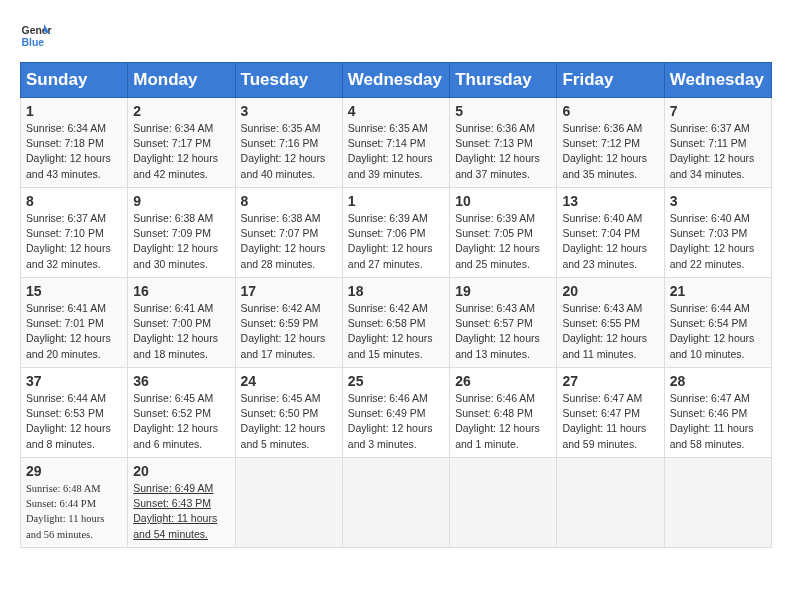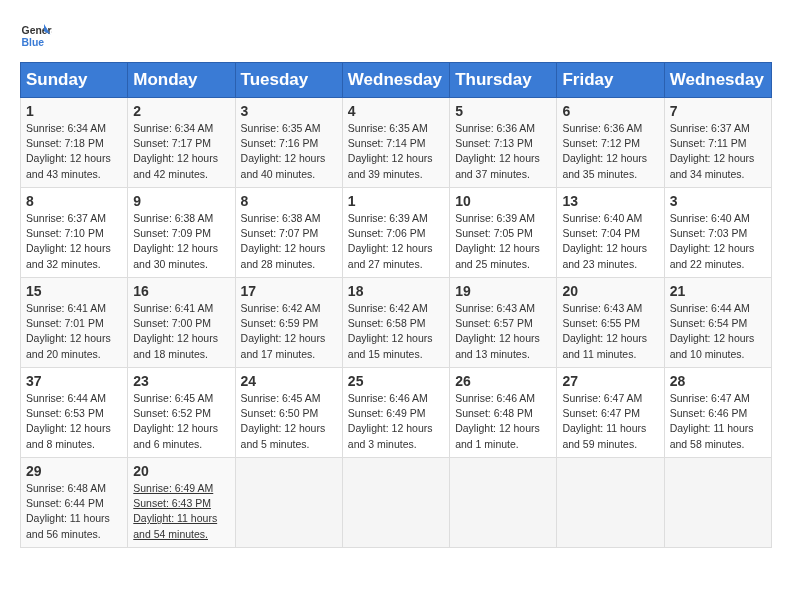--- a/index.html
+++ b/index.html
@@ -262,21 +262,21 @@
       </tr>
       <tr>
         <td>
           <span class="day-num">37</span>
           <div class="day-info" style="white-space: pre-line;">Sunrise: 6:44 AM
 Sunset: 6:53 PM
 Daylight: 12 hours
 and 8 minutes.</div>
         </td>
         <td>
-          <span class="day-num">23</span>
+          <span class="day-num">36</span>
           <div class="day-info" style="white-space: pre-line;">Sunrise: 6:45 AM
 Sunset: 6:52 PM
 Daylight: 12 hours
 and 6 minutes.</div>
         </td>
         <td>
           <span class="day-num">24</span>
           <div class="day-info" style="white-space: pre-line;">Sunrise: 6:45 AM
 Sunset: 6:50 PM
 Daylight: 12 hours
@@ -307,21 +307,21 @@
           <span class="day-num">28</span>
           <div class="day-info" style="white-space: pre-line;">Sunrise: 6:47 AM
 Sunset: 6:46 PM
 Daylight: 11 hours
 and 58 minutes.</div>
         </td>
       </tr>
       <tr>
         <td>
           <span class="day-num">29</span>
-          <div class="day-info" style="white-space: pre-line;">Sunrise: 6:48 AM
+          <div class="day-info" style="white-space: pre-line; font-family: Liberation Serif, serif;">Sunrise: 6:48 AM
 Sunset: 6:44 PM
 Daylight: 11 hours
 and 56 minutes.</div>
         </td>
         <td>
           <span class="day-num">20</span>
           <div class="day-info" style="white-space: pre-line; text-decoration: underline;">Sunrise: 6:49 AM
 Sunset: 6:43 PM
 Daylight: 11 hours
 and 54 minutes.</div>

